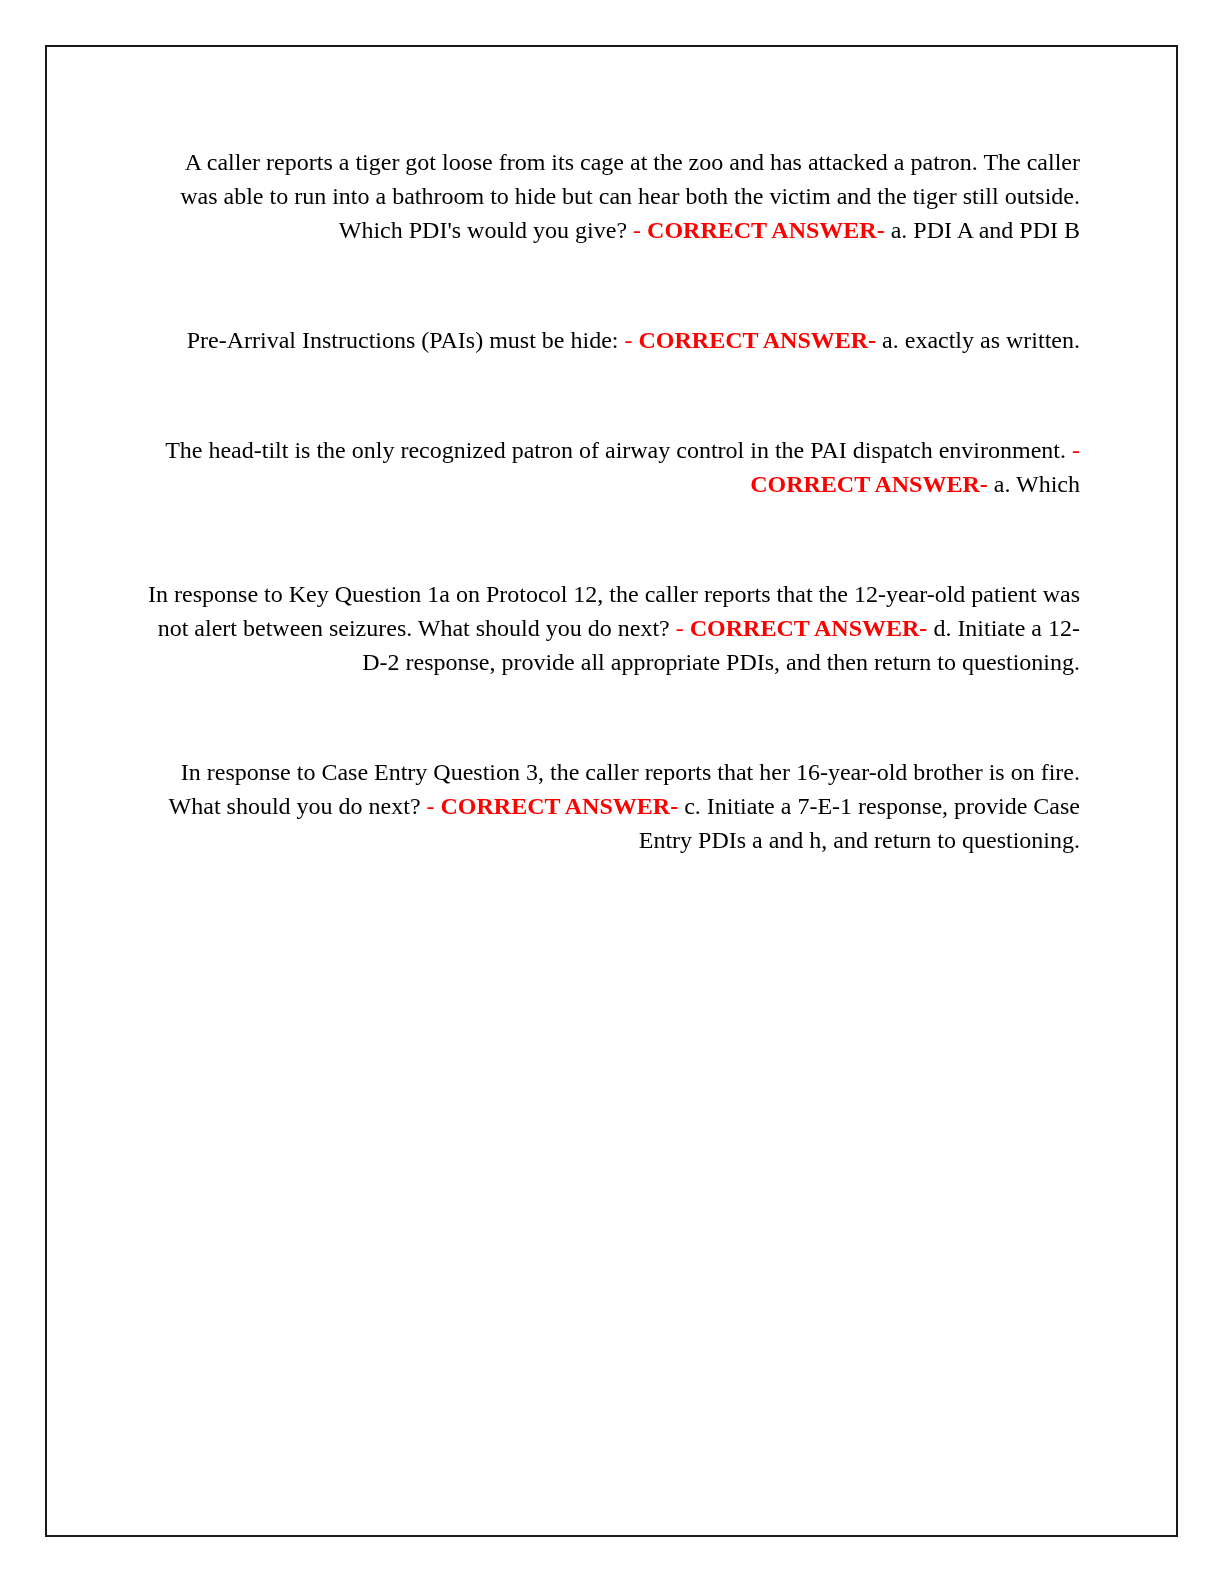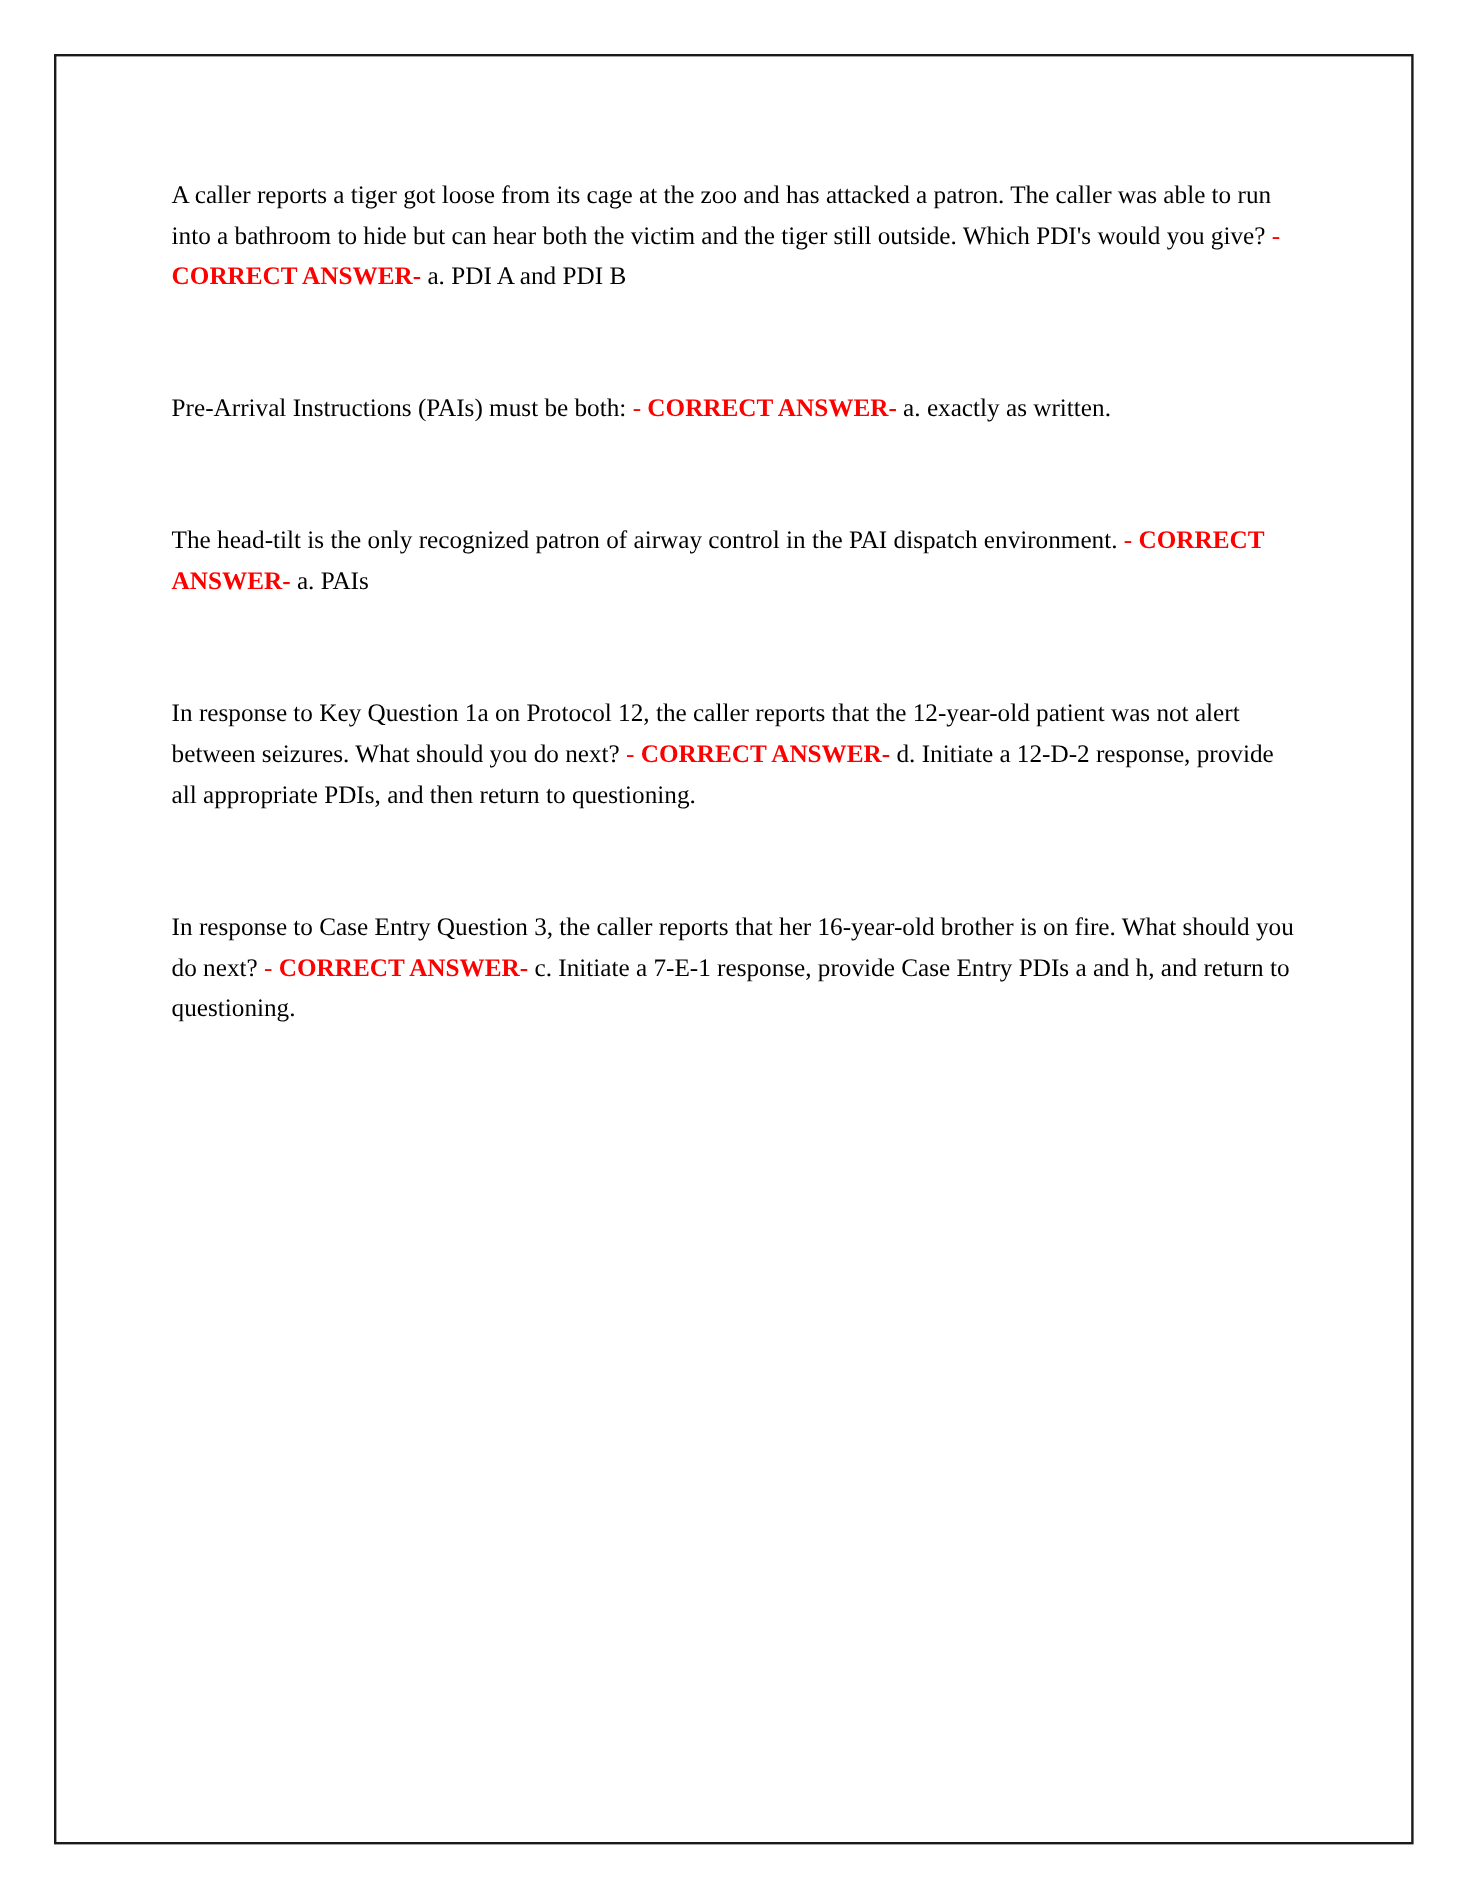--- a/index.html
+++ b/index.html
@@ -22,23 +22,24 @@
     border: 2px solid #1a1a1a;
     background: #ffffff;
     box-sizing: border-box;
   }
   .page-content {
     padding: 98px 96px 60px 96px;
     color: #000000;
   }
   p.qa {
     margin: 0 0 76px 0;
-    font-size: 21px;
+    font-size: 24px;
     line-height: 34px;
     color: #000000;
+    text-align: right;
   }
   p.qa:last-child {
     margin-bottom: 4px;
   }
   .red {
     color: #ff0000;
   }
   .red.bold {
     font-weight: bold;
   }
@@ -49,25 +50,25 @@
 <div class="page-frame">
   <div class="page-content">
 
     <p class="qa">
       <span>A caller reports a tiger got loose from its cage at the zoo and has attacked a patron. The caller was able to run into a bathroom to hide but can hear both the victim and the tiger still outside. Which PDI's would you give? </span><span class="red">- </span><span class="red bold">CORRECT ANSWER-</span><span> a. PDI A and PDI B</span>
     </p>
 
 
 
     <p class="qa">
-      <span>Pre-Arrival Instructions (PAIs) must be both: </span><span class="red">- </span><span class="red bold">CORRECT ANSWER-</span><span> a. exactly as written.</span>
+      <span>Pre-Arrival Instructions (PAIs) must be hide: </span><span class="red">- </span><span class="red bold">CORRECT ANSWER-</span><span> a. exactly as written.</span>
     </p>
 
     <p class="qa">
-      <span>The head-tilt is the only recognized patron of airway control in the PAI dispatch environment. </span><span class="red">- </span><span class="red bold">CORRECT ANSWER-</span><span> a. PAIs</span>
+      <span>The head-tilt is the only recognized patron of airway control in the PAI dispatch environment. </span><span class="red">- </span><span class="red bold">CORRECT ANSWER-</span><span> a. Which</span>
     </p>
 
     <p class="qa">
       <span>In response to Key Question 1a on Protocol 12, the caller reports that the 12-year-old patient was not alert between seizures. What should you do next? </span><span class="red">- </span><span class="red bold">CORRECT ANSWER-</span><span> d. Initiate a 12-D-2 response, provide all appropriate PDIs, and then return to questioning.</span>
     </p>
 
     <p class="qa">
       <span>In response to Case Entry Question 3, the caller reports that her 16-year-old brother is on fire. What should you do next? </span><span class="red">- </span><span class="red bold">CORRECT ANSWER-</span><span> c. Initiate a 7-E-1 response, provide Case Entry PDIs a and h, and return to questioning.</span>
     </p>
 

